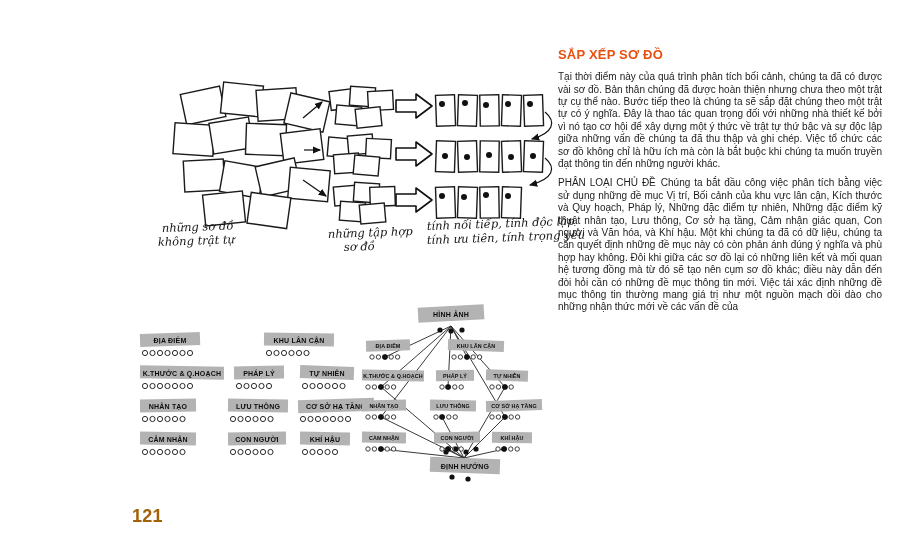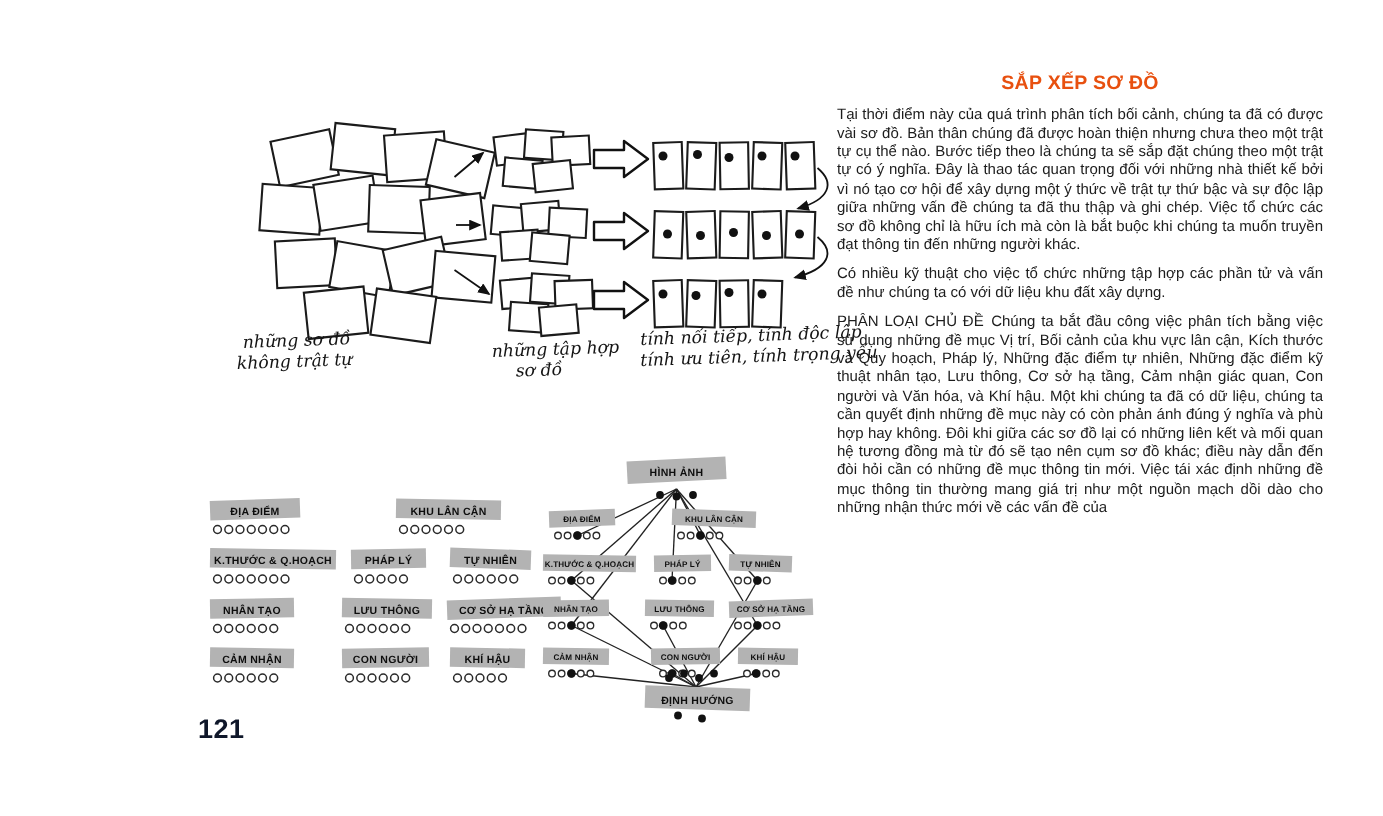--- a/index.html
+++ b/index.html
@@ -5,29 +5,29 @@
   html,body{margin:0;padding:0;}
   body{
     width:922px;height:544px;background:#ffffff;position:relative;overflow:hidden;
     font-family:"Liberation Sans",sans-serif;color:#1c1c1c;
   }
   .sheet{position:absolute;inset:0;background:#fff;}
   svg.illos{position:absolute;left:0;top:0;}
   .text-col{position:absolute;left:558px;top:48px;width:324px;}
   .text-col h1{
     font-size:13px;line-height:1.1;margin:0 0 9px 0;font-weight:bold;
-    color:var(--accent,#e8500f);letter-spacing:.2px;text-align:center;
+    color:var(--accent,#e8500f);letter-spacing:.2px;
   }
   .text-col p{
     font-size:10px;line-height:1.24;text-align:justify;margin:0 0 7px 0;
   }
   .text-col p.b{font-weight:bold;}
   .runin{font-weight:normal;margin-right:5px;}
   .page-num{
-    position:absolute;left:132px;top:476px;font-size:18px;font-weight:bold;color:#0f172a;
+    position:absolute;left:132px;top:506px;font-size:18px;font-weight:bold;color:#a16207;
     letter-spacing:.3px;
   }
   
   .skr{fill:#ffffff;stroke:#1b1b1b;stroke-width:1.4;}
   .blockarrow{fill:#ffffff;stroke:#111;stroke-width:1.6;stroke-linejoin:round;}
   .thinline{fill:none;stroke:#111;stroke-width:1.2;}
   .caption{
     font-family:"DejaVu Serif",serif;font-style:italic;font-size:11.5px;fill:#141414;
   }
   .gbox{fill:var(--boxgray,#b3b3b3);}
@@ -339,18 +339,17 @@
       <text class="glabel" x="465" y="469">ĐỊNH HƯỚNG</text>
       <circle cx="452" cy="477" r="2.6" fill="#111"></circle>
           <circle cx="468" cy="479" r="2.6" fill="#111"></circle>
     </g>
   </g>
 </svg>
 
   <div class="text-col">
     <h1>SẮP XẾP SƠ ĐỒ</h1>
     <p>Tại thời điểm này của quá trình phân tích bối cảnh, chúng ta đã có được vài sơ đồ. Bản thân chúng đã được hoàn thiện nhưng chưa theo một trật tự cụ thể nào. Bước tiếp theo là chúng ta sẽ sắp đặt chúng theo một trật tự có ý nghĩa. Đây là thao tác quan trọng đối với những nhà thiết kế bởi vì nó tạo cơ hội để xây dựng một ý thức về trật tự thứ bậc và sự độc lập giữa những vấn đề chúng ta đã thu thập và ghi chép. Việc tổ chức các sơ đồ không chỉ là hữu ích mà còn là bắt buộc khi chúng ta muốn truyền đạt thông tin đến những người khác.</p>
-    <p>Có nhiều kỹ thuật cho việc tổ chức những tập hợp các phần tử và vấn đề như chúng ta có với dữ liệu khu đất xây dựng.</p>
     <p><span class="runin">PHÂN LOẠI CHỦ ĐỀ</span><span>Chúng ta bắt đầu công việc phân tích bằng việc sử dụng những đề mục Vị trí, Bối cảnh của khu vực lân cận, Kích thước và Quy hoạch, Pháp lý, Những đặc điểm tự nhiên, Những đặc điểm kỹ thuật nhân tạo, Lưu thông, Cơ sở hạ tầng, Cảm nhận giác quan, Con người và Văn hóa, và Khí hậu. Một khi chúng ta đã có dữ liệu, chúng ta cần quyết định những đề mục này có còn phản ánh đúng ý nghĩa và phù hợp hay không. Đôi khi giữa các sơ đồ lại có những liên kết và mối quan hệ tương đồng mà từ đó sẽ tạo nên cụm sơ đồ khác; điều này dẫn đến đòi hỏi cần có những đề mục thông tin mới. Việc tái xác định những đề mục thông tin thường mang giá trị như một nguồn mạch dồi dào cho những nhận thức mới về các vấn đề của</span></p>
   </div>
 
   <div class="page-num">121</div>
 </div>
 
 </body></html>

